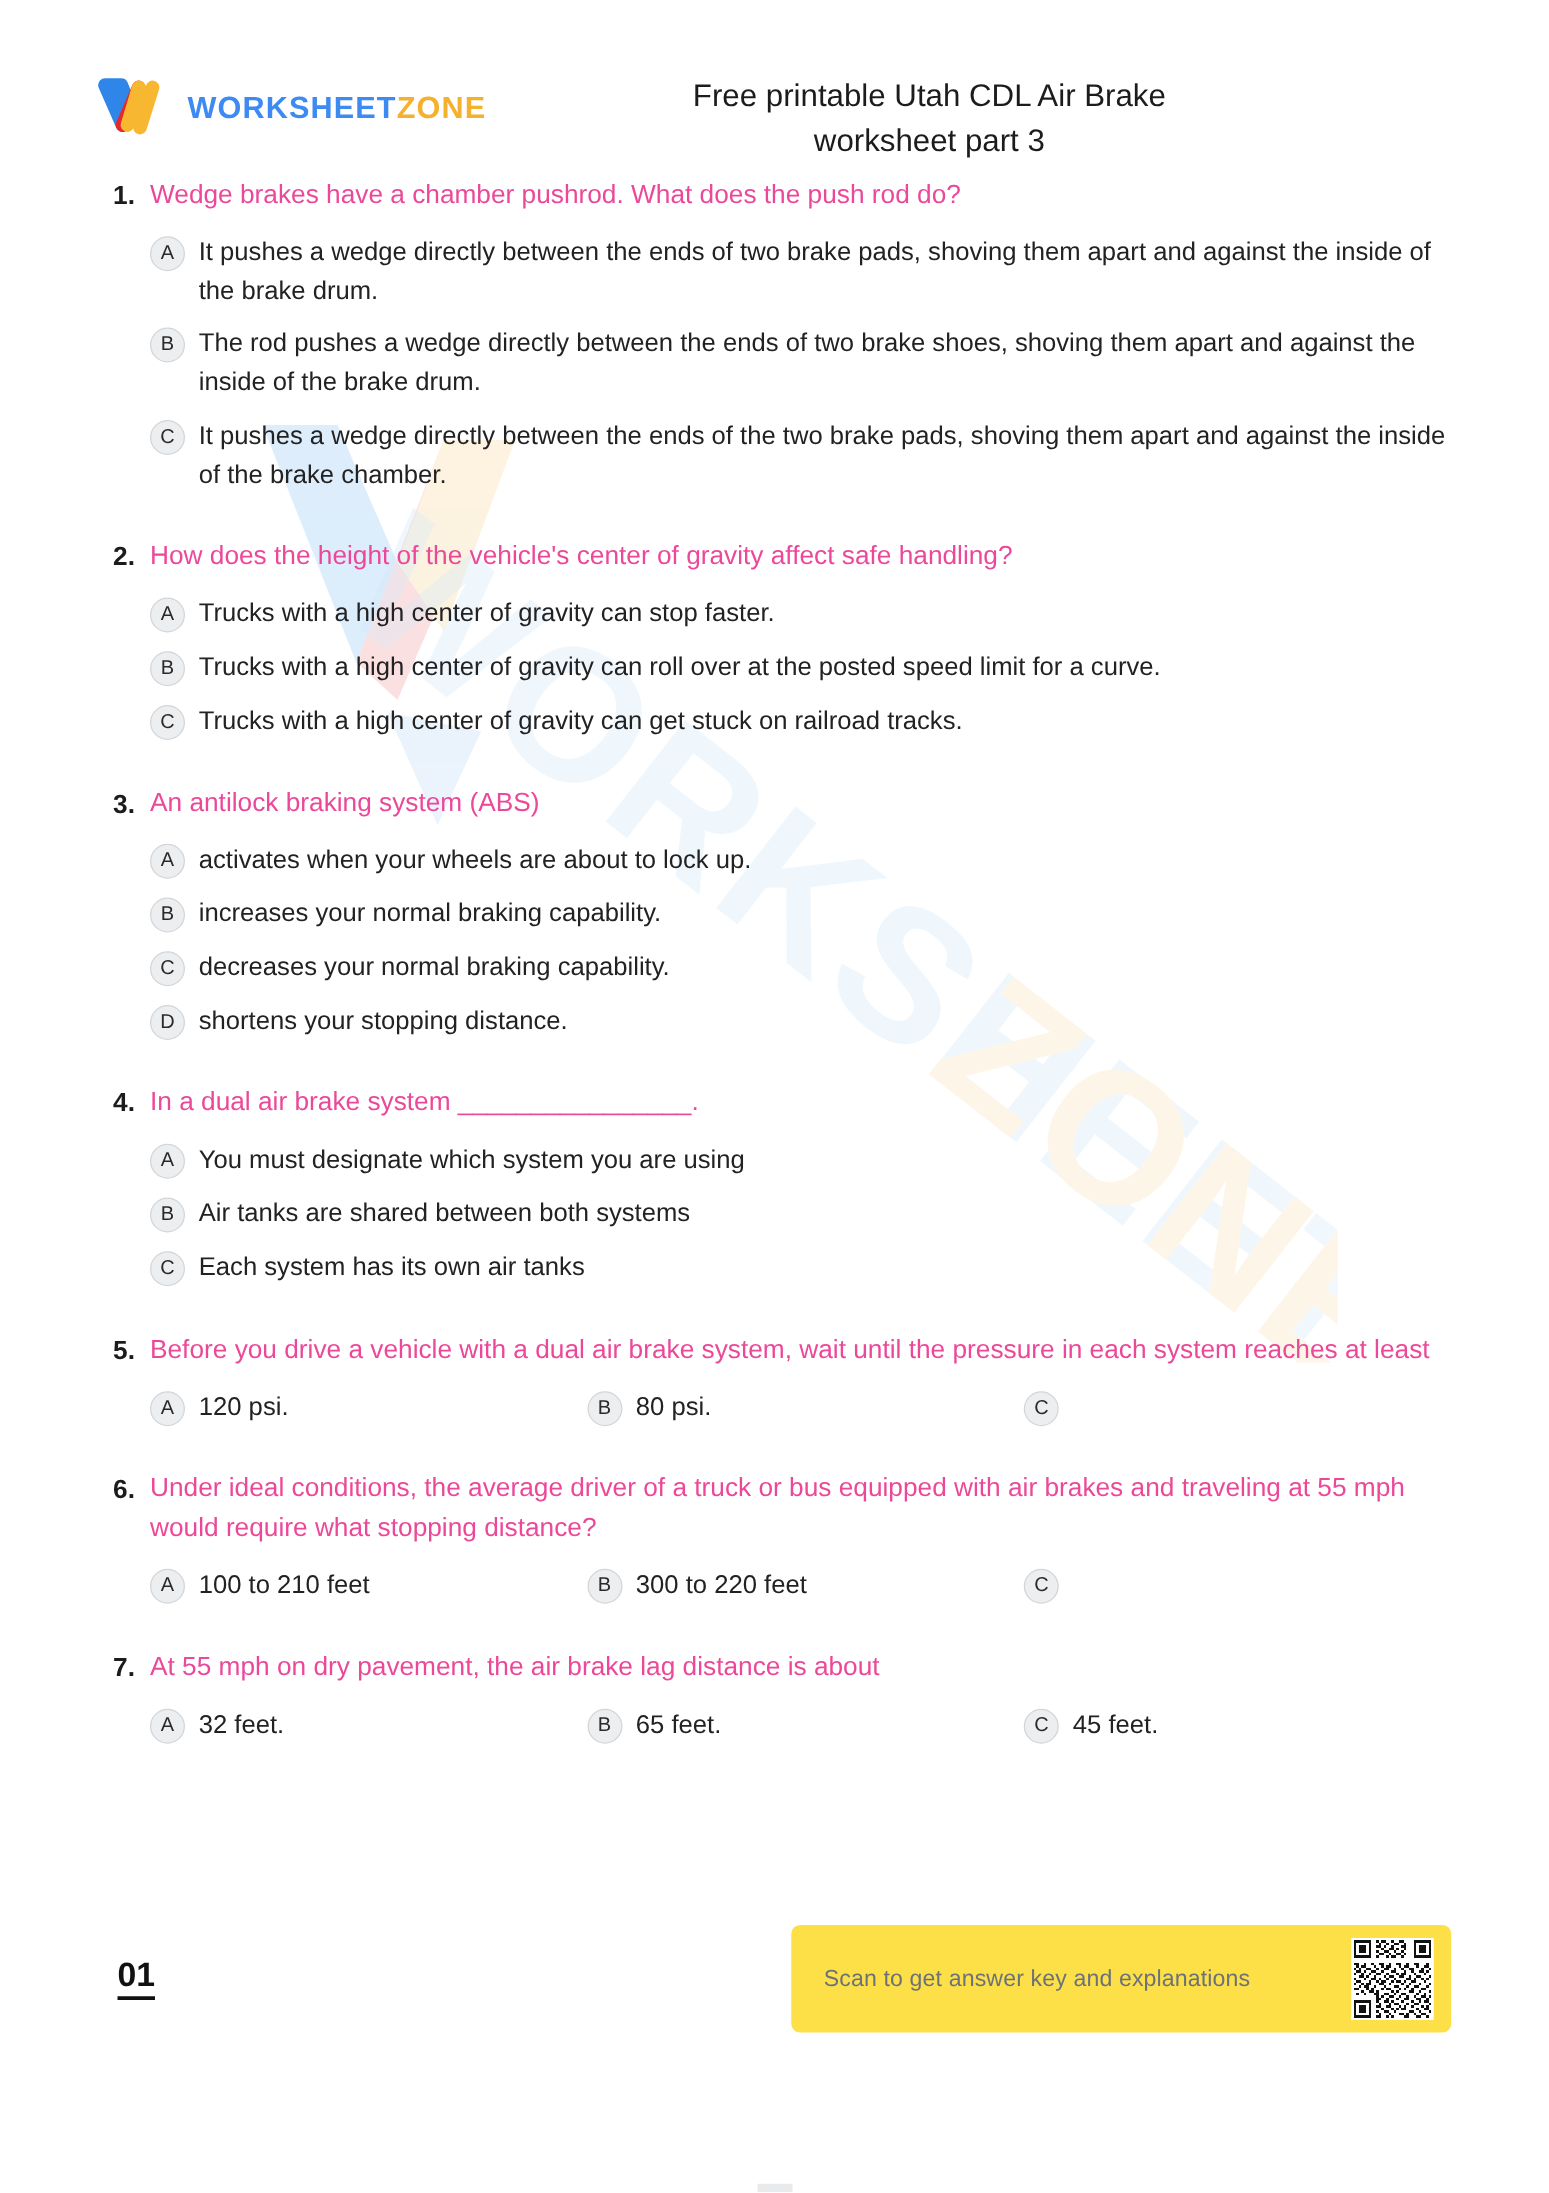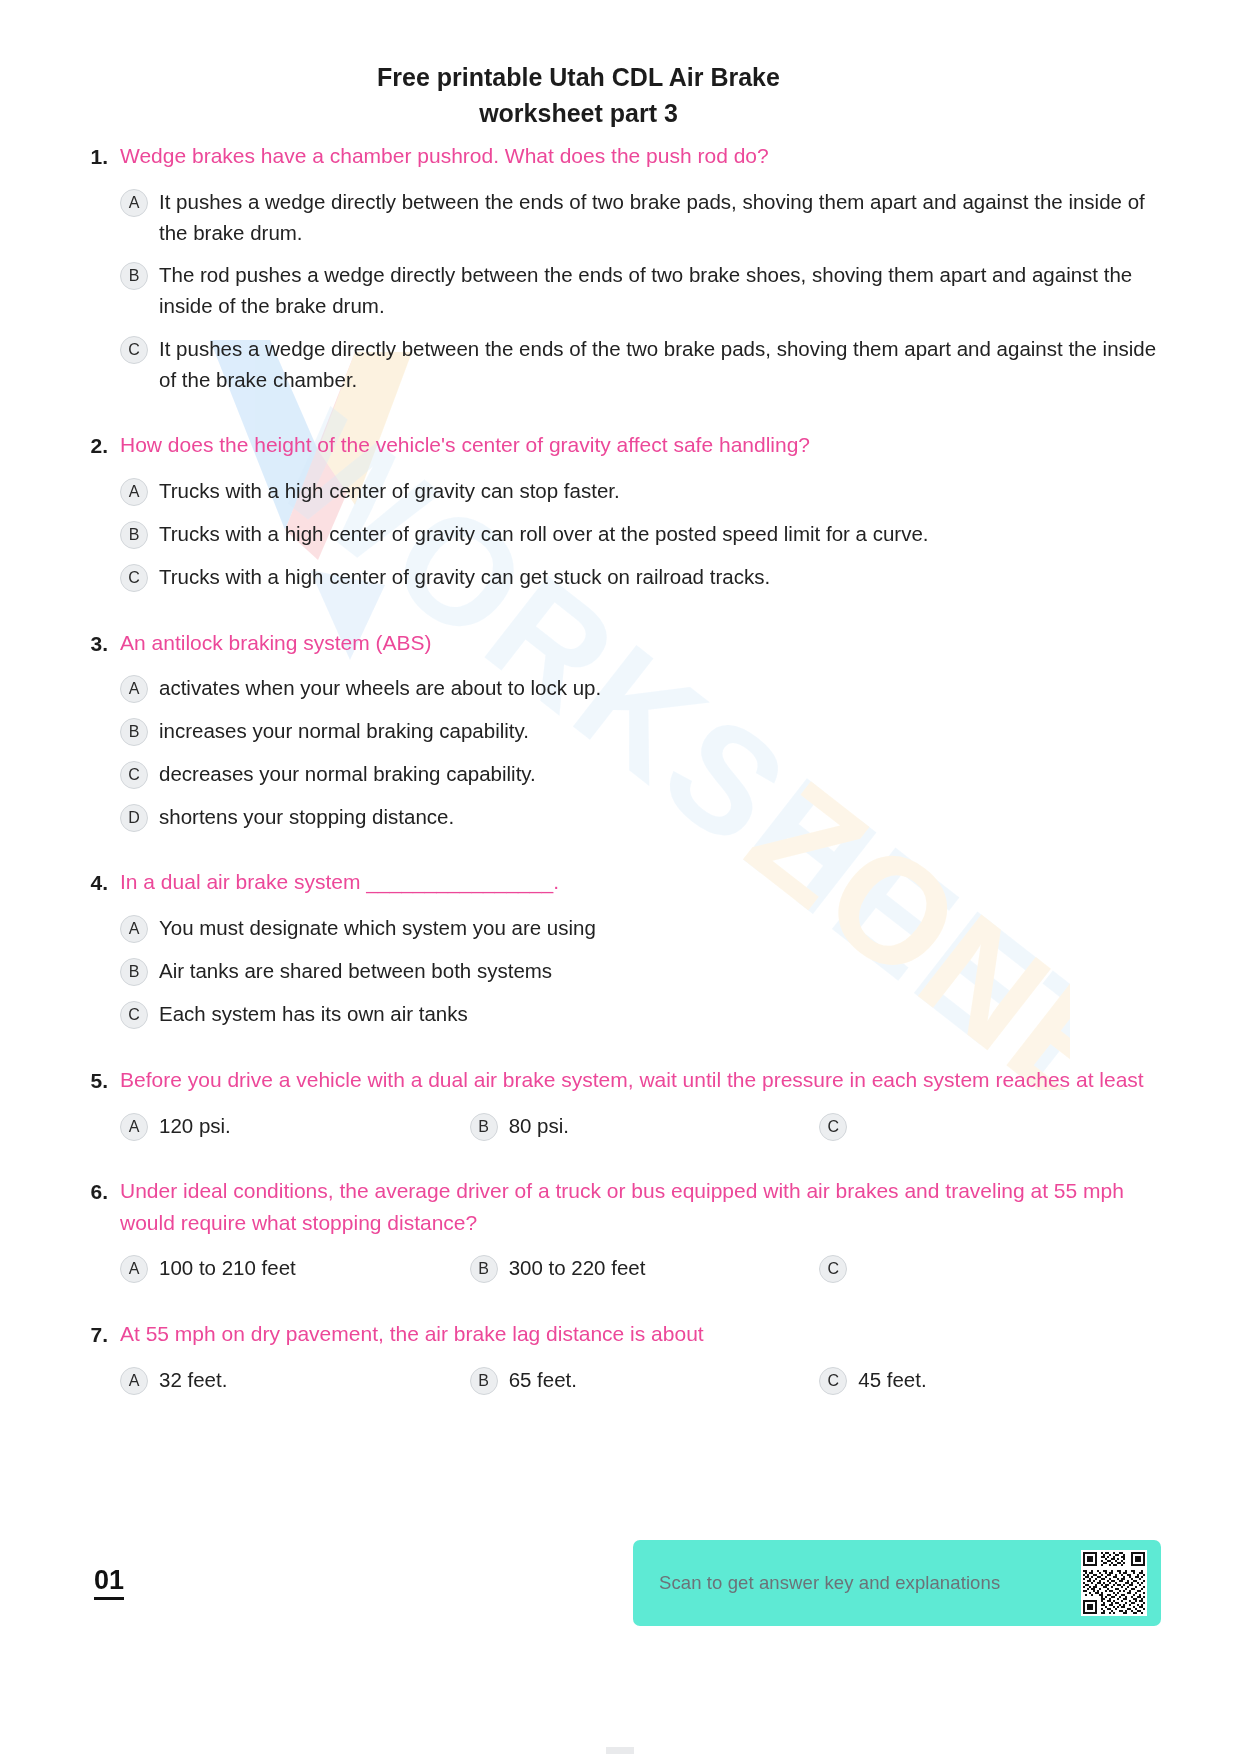--- a/index.html
+++ b/index.html
@@ -56,21 +56,21 @@
     letter-spacing: 0.9px;
     white-space: nowrap;
   }
   .brand-text .b1 { color: #3d8bf2; }
   .brand-text .b2 { color: #f5b02e; }
 
   .doc-title {
     flex: 1 1 auto;
     text-align: center;
     font-size: 25px;
-    font-weight: bold;
+    font-weight: normal;
     color: #1c1c1c;
     line-height: 1.42;
     padding-right: 90px;
     padding-top: 2px;
   }
 
   
   .content {
     position: relative;
     z-index: 2;
@@ -151,21 +151,21 @@
     font-size: 27px;
     font-weight: bold;
     color: #111111;
     border-bottom: 3px solid #111111;
     padding-bottom: 2px;
     line-height: 1.1;
   }
   .scan-box {
     width: 528px;
     height: 86px;
-    background: #5eead4;
+    background: #fde047;
     border-radius: 7px;
     display: flex;
     align-items: center;
     justify-content: space-between;
     padding: 0 14px 0 26px;
   }
   .scan-text {
     font-size: 18.5px;
     color: #6c7278;
     letter-spacing: 0.1px;
@@ -197,20 +197,31 @@
         <path d="M160 240 L200 330 L235 255 Z" fill="#bcd9f7"></path>
       </g>
       <g opacity="0.34" transform="rotate(38 460 400)">
         <text x="40" y="420" font-family="Liberation Sans, sans-serif" font-size="150" font-weight="bold" letter-spacing="4" fill="#d6eaf9">WORKSHEET</text>
         <text x="640" y="420" font-family="Liberation Sans, sans-serif" font-size="150" font-weight="bold" letter-spacing="4" fill="#fae4bd">ZONE</text>
       </g>
     </svg>
   </div>
 
   <div class="header">
+    <div class="brand">
+      <span class="brand-mark">
+        <svg viewBox="0 0 58 50" xmlns="http://www.w3.org/2000/svg">
+          <path d="M6 6 L20 38 L26.5 25 L19 6 Z" fill="#2f86e8" stroke="#2f86e8" stroke-width="11" stroke-linejoin="round" stroke-linecap="round"></path>
+          <path d="M20 38 L33 8" fill="none" stroke="#e8272c" stroke-width="11" stroke-linecap="round"></path>
+          <path d="M33 8 L24 38" fill="none" stroke="#f7b731" stroke-width="11" stroke-linecap="round"></path>
+          <path d="M44 8 L34 40" fill="none" stroke="#f7b731" stroke-width="11" stroke-linecap="round"></path>
+        </svg>
+      </span>
+      <span class="brand-text"><span class="b1">WORKSHEET</span><span class="b2">ZONE</span></span>
+    </div>
     <div class="doc-title">
       <div>Free printable Utah CDL Air Brake</div>
       <div>worksheet part 3</div>
     </div>
   </div>
 
   <div class="content" id="questions">
       <div class="q-block">
         <div class="q-line">
           <div class="q-num">1.</div>

